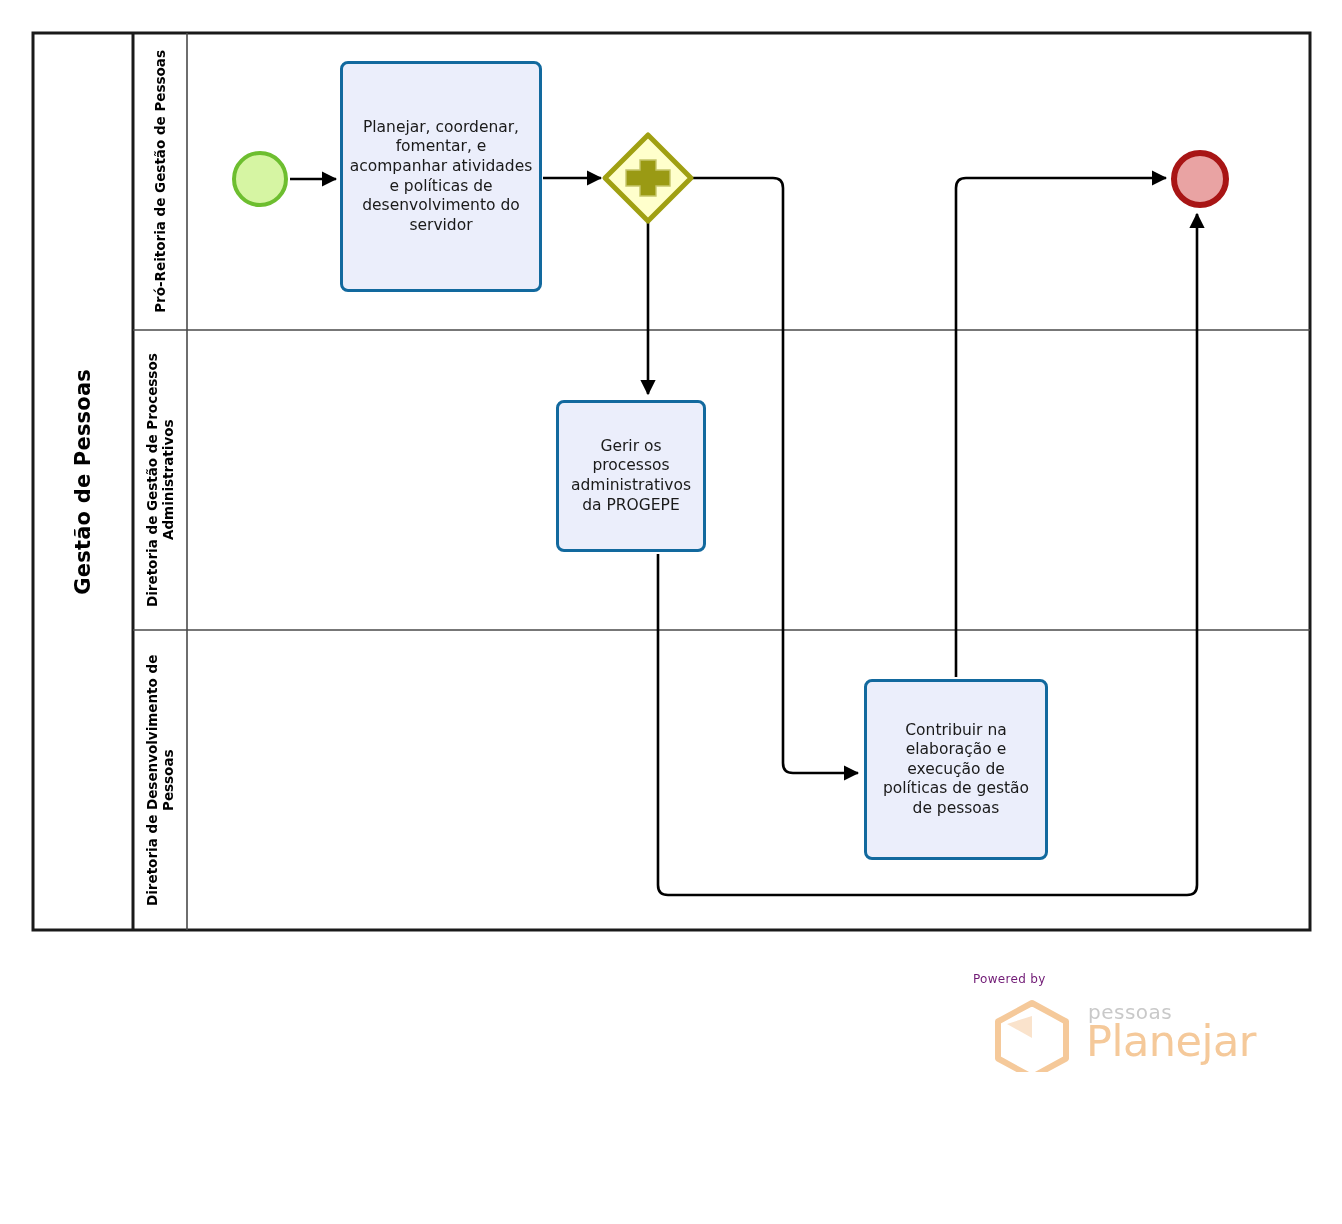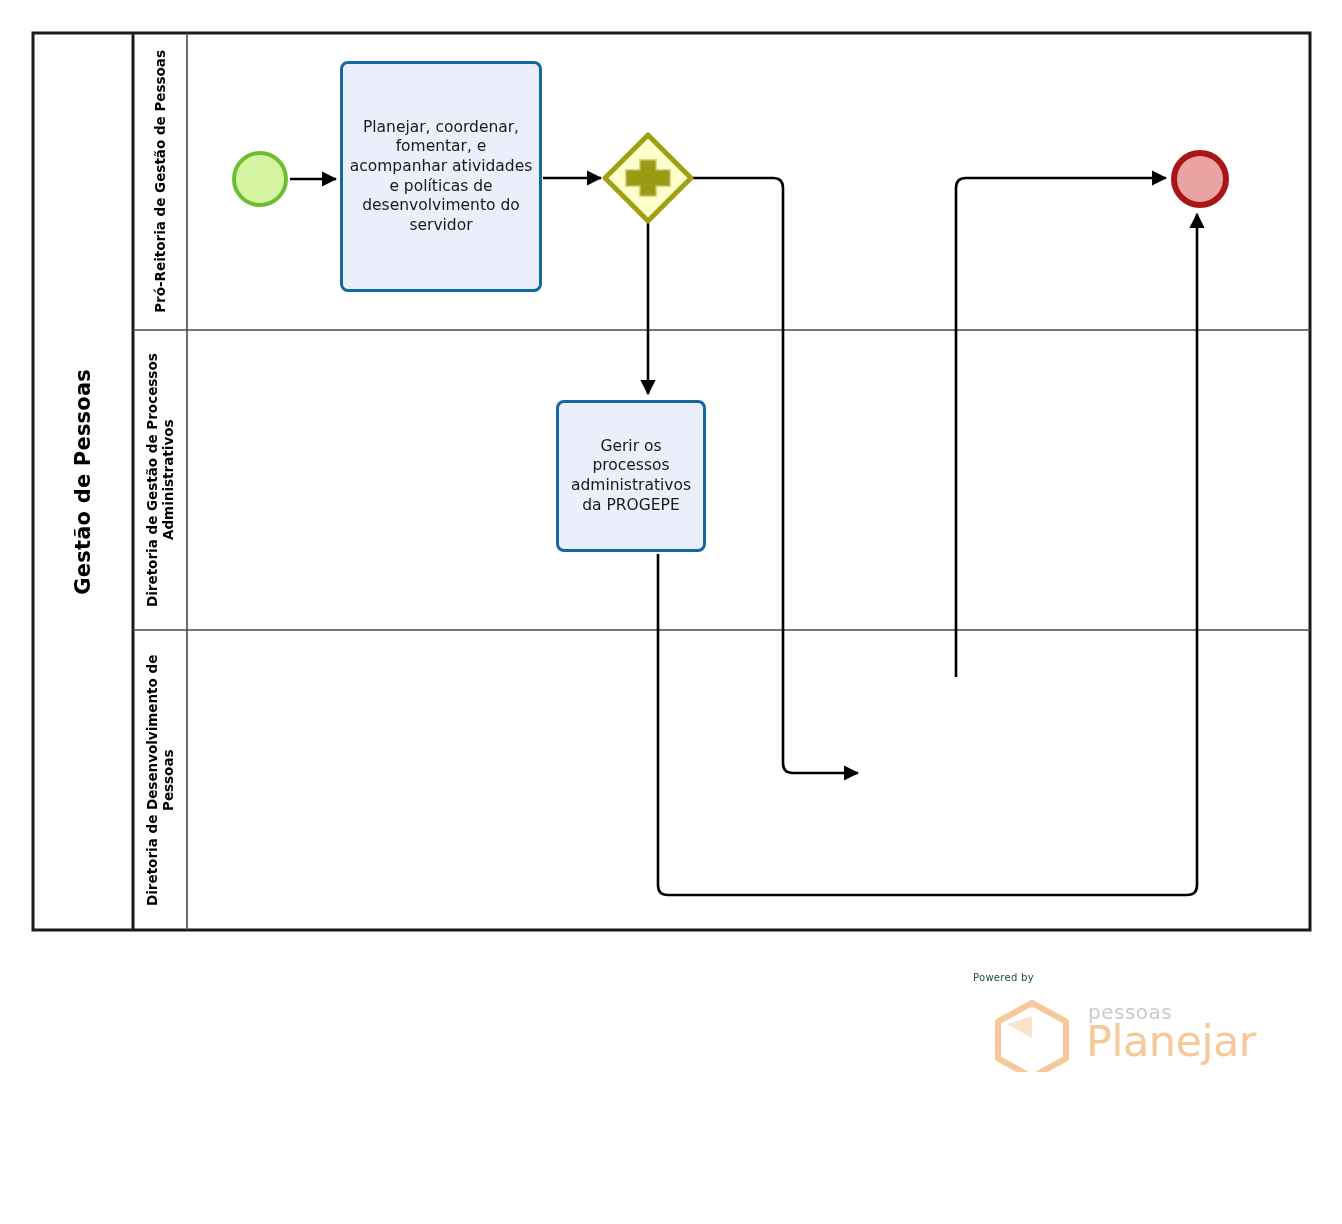--- a/index.html
+++ b/index.html
@@ -114,22 +114,22 @@
     left: 968px;
     top: 972px;
     width: 290px;
     height: 100px;
   }
   #watermark .powered {
     position: absolute;
     left: 5px;
     top: 0px;
     font-family: "DejaVu Sans", sans-serif;
-    font-size: 10px;
-    color: #14532d;
+    font-size: 12px;
+    color: #701a75;
     letter-spacing: 0.3px;
   }
   #watermark .hexwrap {
     position: absolute;
     left: 25px;
     top: 28px;
   }
   #watermark .bizagi {
     position: absolute;
     left: 120px;
@@ -209,20 +209,23 @@
   <div class="event end-event" style="left:1171px; top:150px; width:58px; height:58px;"></div>
 
   <div class="task" style="left:340px; top:61px; width:202px; height:231px;">
     <span>Planejar, coordenar, fomentar, e acompanhar atividades e políticas de desenvolvimento do servidor</span>
   </div>
 
   <div class="task" style="left:556px; top:400px; width:150px; height:152px;">
     <span>Gerir os processos administrativos da PROGEPE</span>
   </div>
 
+  <div class="task" style="left:864px; top:679px; width:184px; height:181px;">
+    <span>Contribuir na elaboração e execução de políticas de gestão de pessoas</span>
+  </div>
 
   <div id="watermark">
     <div class="powered">Powered by</div>
     <div class="hexwrap">
       <svg width="78" height="72" viewBox="0 0 78 72">
         <polygon points="39,3 73,21.5 73,58.5 39,77 5,58.5 5,21.5" fill="none" stroke="#F5C99A" stroke-width="6" stroke-linejoin="round"></polygon>
         <polygon points="14,24 39,38 39,16" fill="#FAE3CC"></polygon>
         <polygon points="39,38 39,62 14,48" fill="#FFFFFF"></polygon>
       </svg>
     </div>

